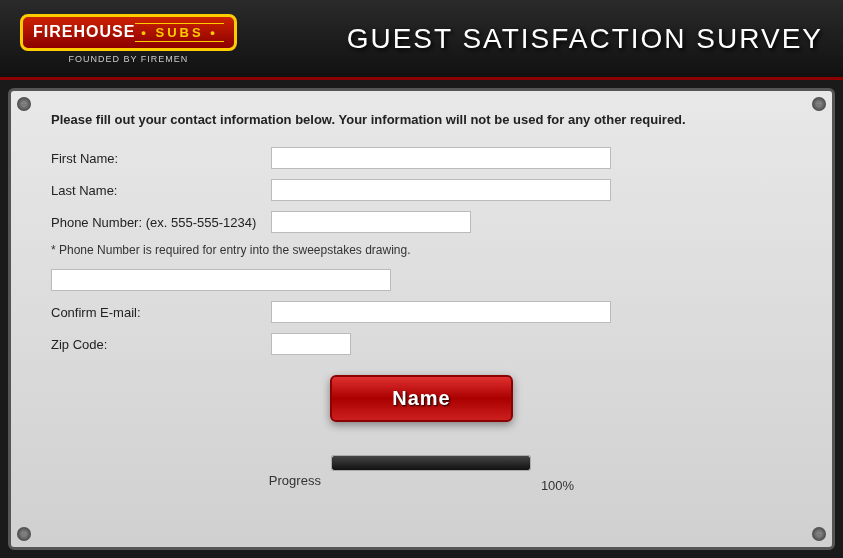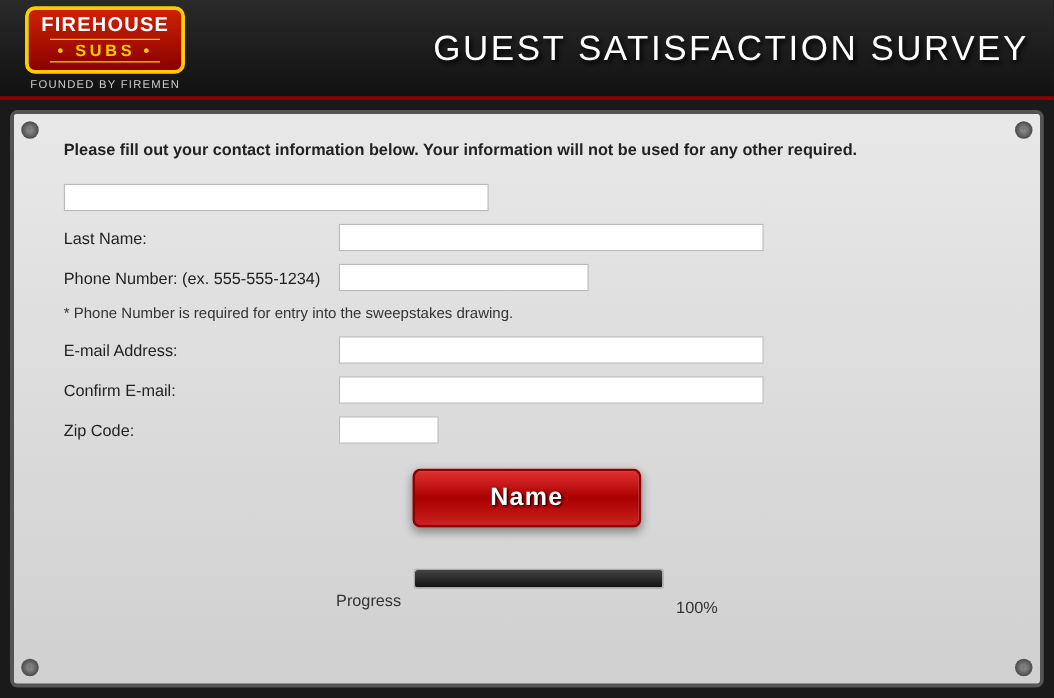--- a/index.html
+++ b/index.html
@@ -27,21 +27,20 @@
       align-items: center;
       margin-right: 30px;
     }
 
     .logo-badge {
       background: linear-gradient(180deg, #cc2200 0%, #8b0000 100%);
       border: 3px solid #ffcc00;
       border-radius: 8px;
       padding: 4px 10px;
       display: flex;
-      flex-direction: column;
       align-items: center;
     }
 
     .logo-firehouse {
       font-size: 16px;
       font-weight: 900;
       color: #fff;
       letter-spacing: 1px;
       text-transform: uppercase;
       line-height: 1.1;
@@ -241,37 +240,37 @@
   <div class="screw screw-tl"></div>
   <div class="screw screw-tr"></div>
   <div class="screw screw-bl"></div>
   <div class="screw screw-br"></div>
 
   <div class="form-container">
 
     <div class="form-intro">Please fill out your contact information below. Your information will not be used for any other required.</div>
 
     <div class="form-row">
+      <label class="form-label">First Name:</label>
       <input class="form-input input-long" type="text" style="">
     </div>
 
     <div class="form-row">
       <label class="form-label">Last Name:</label>
       <input class="form-input input-long" type="text" style="">
     </div>
 
     <div class="form-row">
       <label class="form-label">Phone Number: (ex. 555-555-1234)</label>
       <input class="form-input input-medium" type="text" style="">
     </div>
 
     <div class="phone-note">* Phone Number is required for entry into the sweepstakes drawing.</div>
 
     <div class="form-row">
-      <label class="form-label">E-mail Address:</label>
       <input class="form-input input-long" type="text" style="">
     </div>
 
     <div class="form-row">
       <label class="form-label">Confirm E-mail:</label>
       <input class="form-input input-long" type="text" style="">
     </div>
 
     <div class="form-row">
       <label class="form-label">Zip Code:</label>

